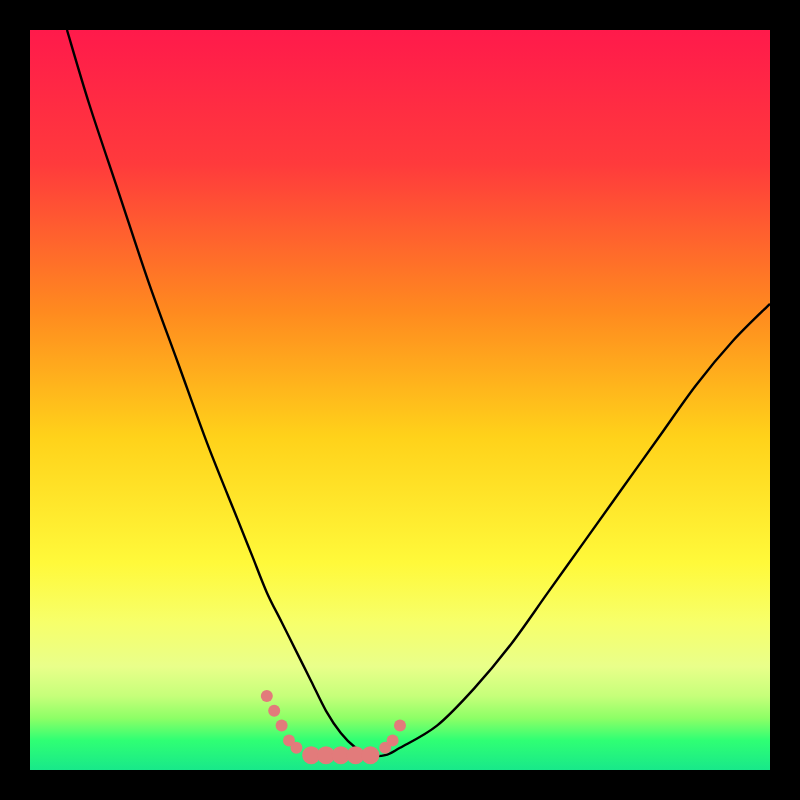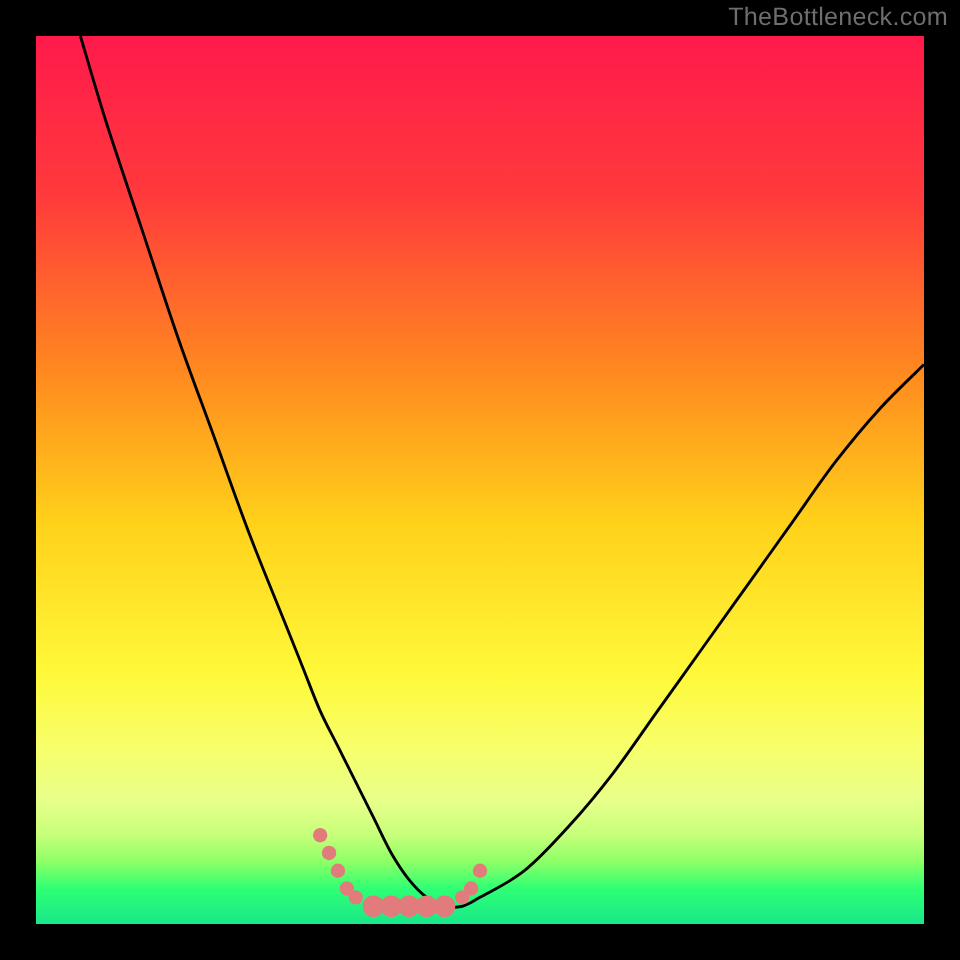--- a/index.html
+++ b/index.html
@@ -45,21 +45,20 @@
     overflow: visible;
   }
 </style>
 </head>
 <body>
 
 <div class="frame">
 
   <div class="plot-area" id="plot-area" style="background: linear-gradient(rgb(255, 26, 75) 0%, rgb(255, 58, 60) 18%, rgb(255, 138, 31) 38%, rgb(255, 210, 26) 55%, rgb(255, 249, 58) 72%, rgb(247, 255, 106) 80%, rgb(233, 255, 138) 86%, rgb(198, 255, 122) 90%, rgb(141, 255, 102) 93%, rgb(47, 255, 116) 96%, rgb(24, 232, 138) 100%);"></div>
 
-  <div class="watermark">TheBottleneck.com</div>
 
   <svg class="curve" viewBox="0 0 740 740" preserveAspectRatio="none">
     <path id="curve-path" fill="none" stroke="#000" stroke-width="2.4" d="M 37 0 C 40.7 12.333333333333334, 50.56666666666667 46.866666666666674, 59.2 74 C 67.83333333333334 101.13333333333333, 78.93333333333334 133.19999999999996, 88.8 162.79999999999995 C 98.66666666666666 192.39999999999995, 108.53333333333333 223.2333333333333, 118.4 251.59999999999997 C 128.26666666666668 279.96666666666664, 138.13333333333333 305.8666666666666, 148 332.99999999999994 C 157.86666666666667 360.13333333333327, 167.73333333333332 388.5, 177.6 414.4 C 187.46666666666667 440.29999999999995, 199.8 469.9, 207.20000000000002 488.4 C 214.60000000000002 506.9, 217.06666666666666 513.0666666666666, 222 525.4 C 226.93333333333334 537.7333333333333, 231.86666666666667 551.3, 236.8 562.4 C 241.73333333333335 573.5, 246.66666666666669 582.1333333333333, 251.60000000000002 592 C 256.53333333333336 601.8666666666667, 261.46666666666664 611.7333333333333, 266.4 621.6 C 271.3333333333333 631.4666666666667, 276.26666666666665 641.3333333333334, 281.2 651.2 C 286.1333333333333 661.0666666666667, 291.06666666666666 672.1666666666666, 296 680.8 C 300.93333333333334 689.4333333333333, 305.8666666666667 696.8333333333334, 310.8 703 C 315.73333333333335 709.1666666666666, 320.6666666666667 714.0999999999999, 325.6 717.8 C 330.53333333333336 721.5, 335.4666666666667 723.9666666666667, 340.40000000000003 725.2 C 345.33333333333337 726.4333333333334, 350.26666666666665 726.4333333333334, 355.2 725.2 C 360.1333333333333 723.9666666666667, 361.3666666666667 722.7333333333333, 370 717.8 C 378.6333333333333 712.8666666666666, 394.66666666666674 705.4666666666667, 407.00000000000006 695.6 C 419.33333333333337 685.7333333333333, 431.6666666666667 672.1666666666667, 444 658.6 C 456.3333333333333 645.0333333333333, 468.6666666666667 630.2333333333333, 481 614.2 C 493.3333333333333 598.1666666666667, 505.6666666666667 579.6666666666666, 518 562.4 C 530.3333333333334 545.1333333333333, 542.6666666666666 527.8666666666667, 555 510.6 C 567.3333333333334 493.33333333333337, 579.6666666666666 476.06666666666666, 592 458.8 C 604.3333333333334 441.53333333333336, 616.6666666666666 424.26666666666665, 629 407 C 641.3333333333334 389.73333333333335, 653.6666666666666 371.23333333333335, 666 355.2 C 678.3333333333334 339.16666666666663, 690.6666666666666 324.3666666666667, 703 310.8 C 715.3333333333334 297.23333333333335, 733.8333333333334 279.9666666666667, 740 273.8"></path>
     <g id="markers">
         <circle cx="236.8" cy="666" r="6" fill="#e27b7b"></circle>
         <circle cx="244.20000000000002" cy="680.8" r="6" fill="#e27b7b"></circle>
         <circle cx="251.60000000000002" cy="695.6" r="6" fill="#e27b7b"></circle>
         <circle cx="259" cy="710.4" r="6" fill="#e27b7b"></circle>
         <circle cx="266.4" cy="717.8" r="6" fill="#e27b7b"></circle>
         <circle cx="281.2" cy="725.2" r="9" fill="#e27b7b"></circle>

